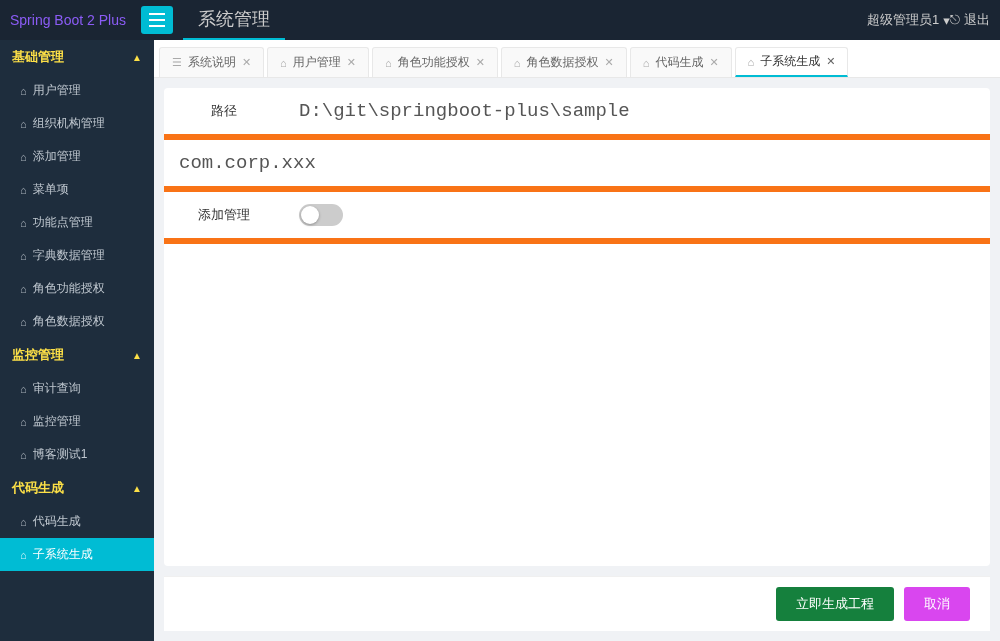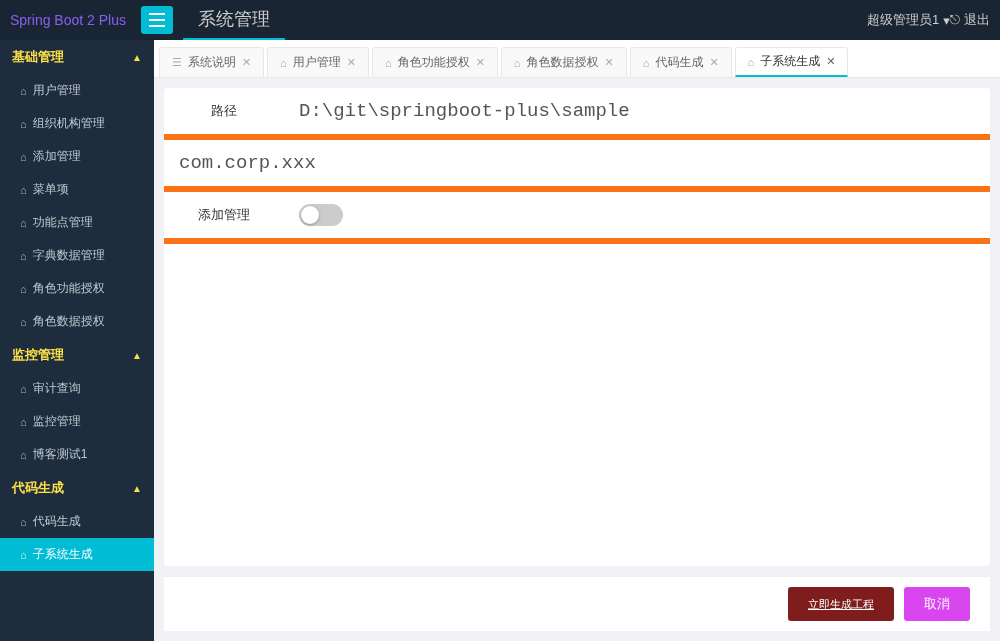--- a/index.html
+++ b/index.html
@@ -245,28 +245,27 @@
     .bottom-bar {
       display: flex;
       justify-content: flex-end;
       padding: 10px 20px;
       gap: 10px;
       background: white;
       margin: 0 10px 10px 10px;
       border-top: 1px solid #f0f0f0;
     }
     .btn-primary {
-      background: #7f1d1d;
+      background: #15803d;
       color: white;
       border: none;
       padding: 8px 20px;
       border-radius: 3px;
       cursor: pointer;
-      font-size: 11px;
-      text-decoration: underline;
+      font-size: 13px;
     }
     .btn-default {
       background: #d946ef;
       color: white;
       border: none;
       padding: 8px 20px;
       border-radius: 3px;
       cursor: pointer;
       font-size: 13px;
     }

